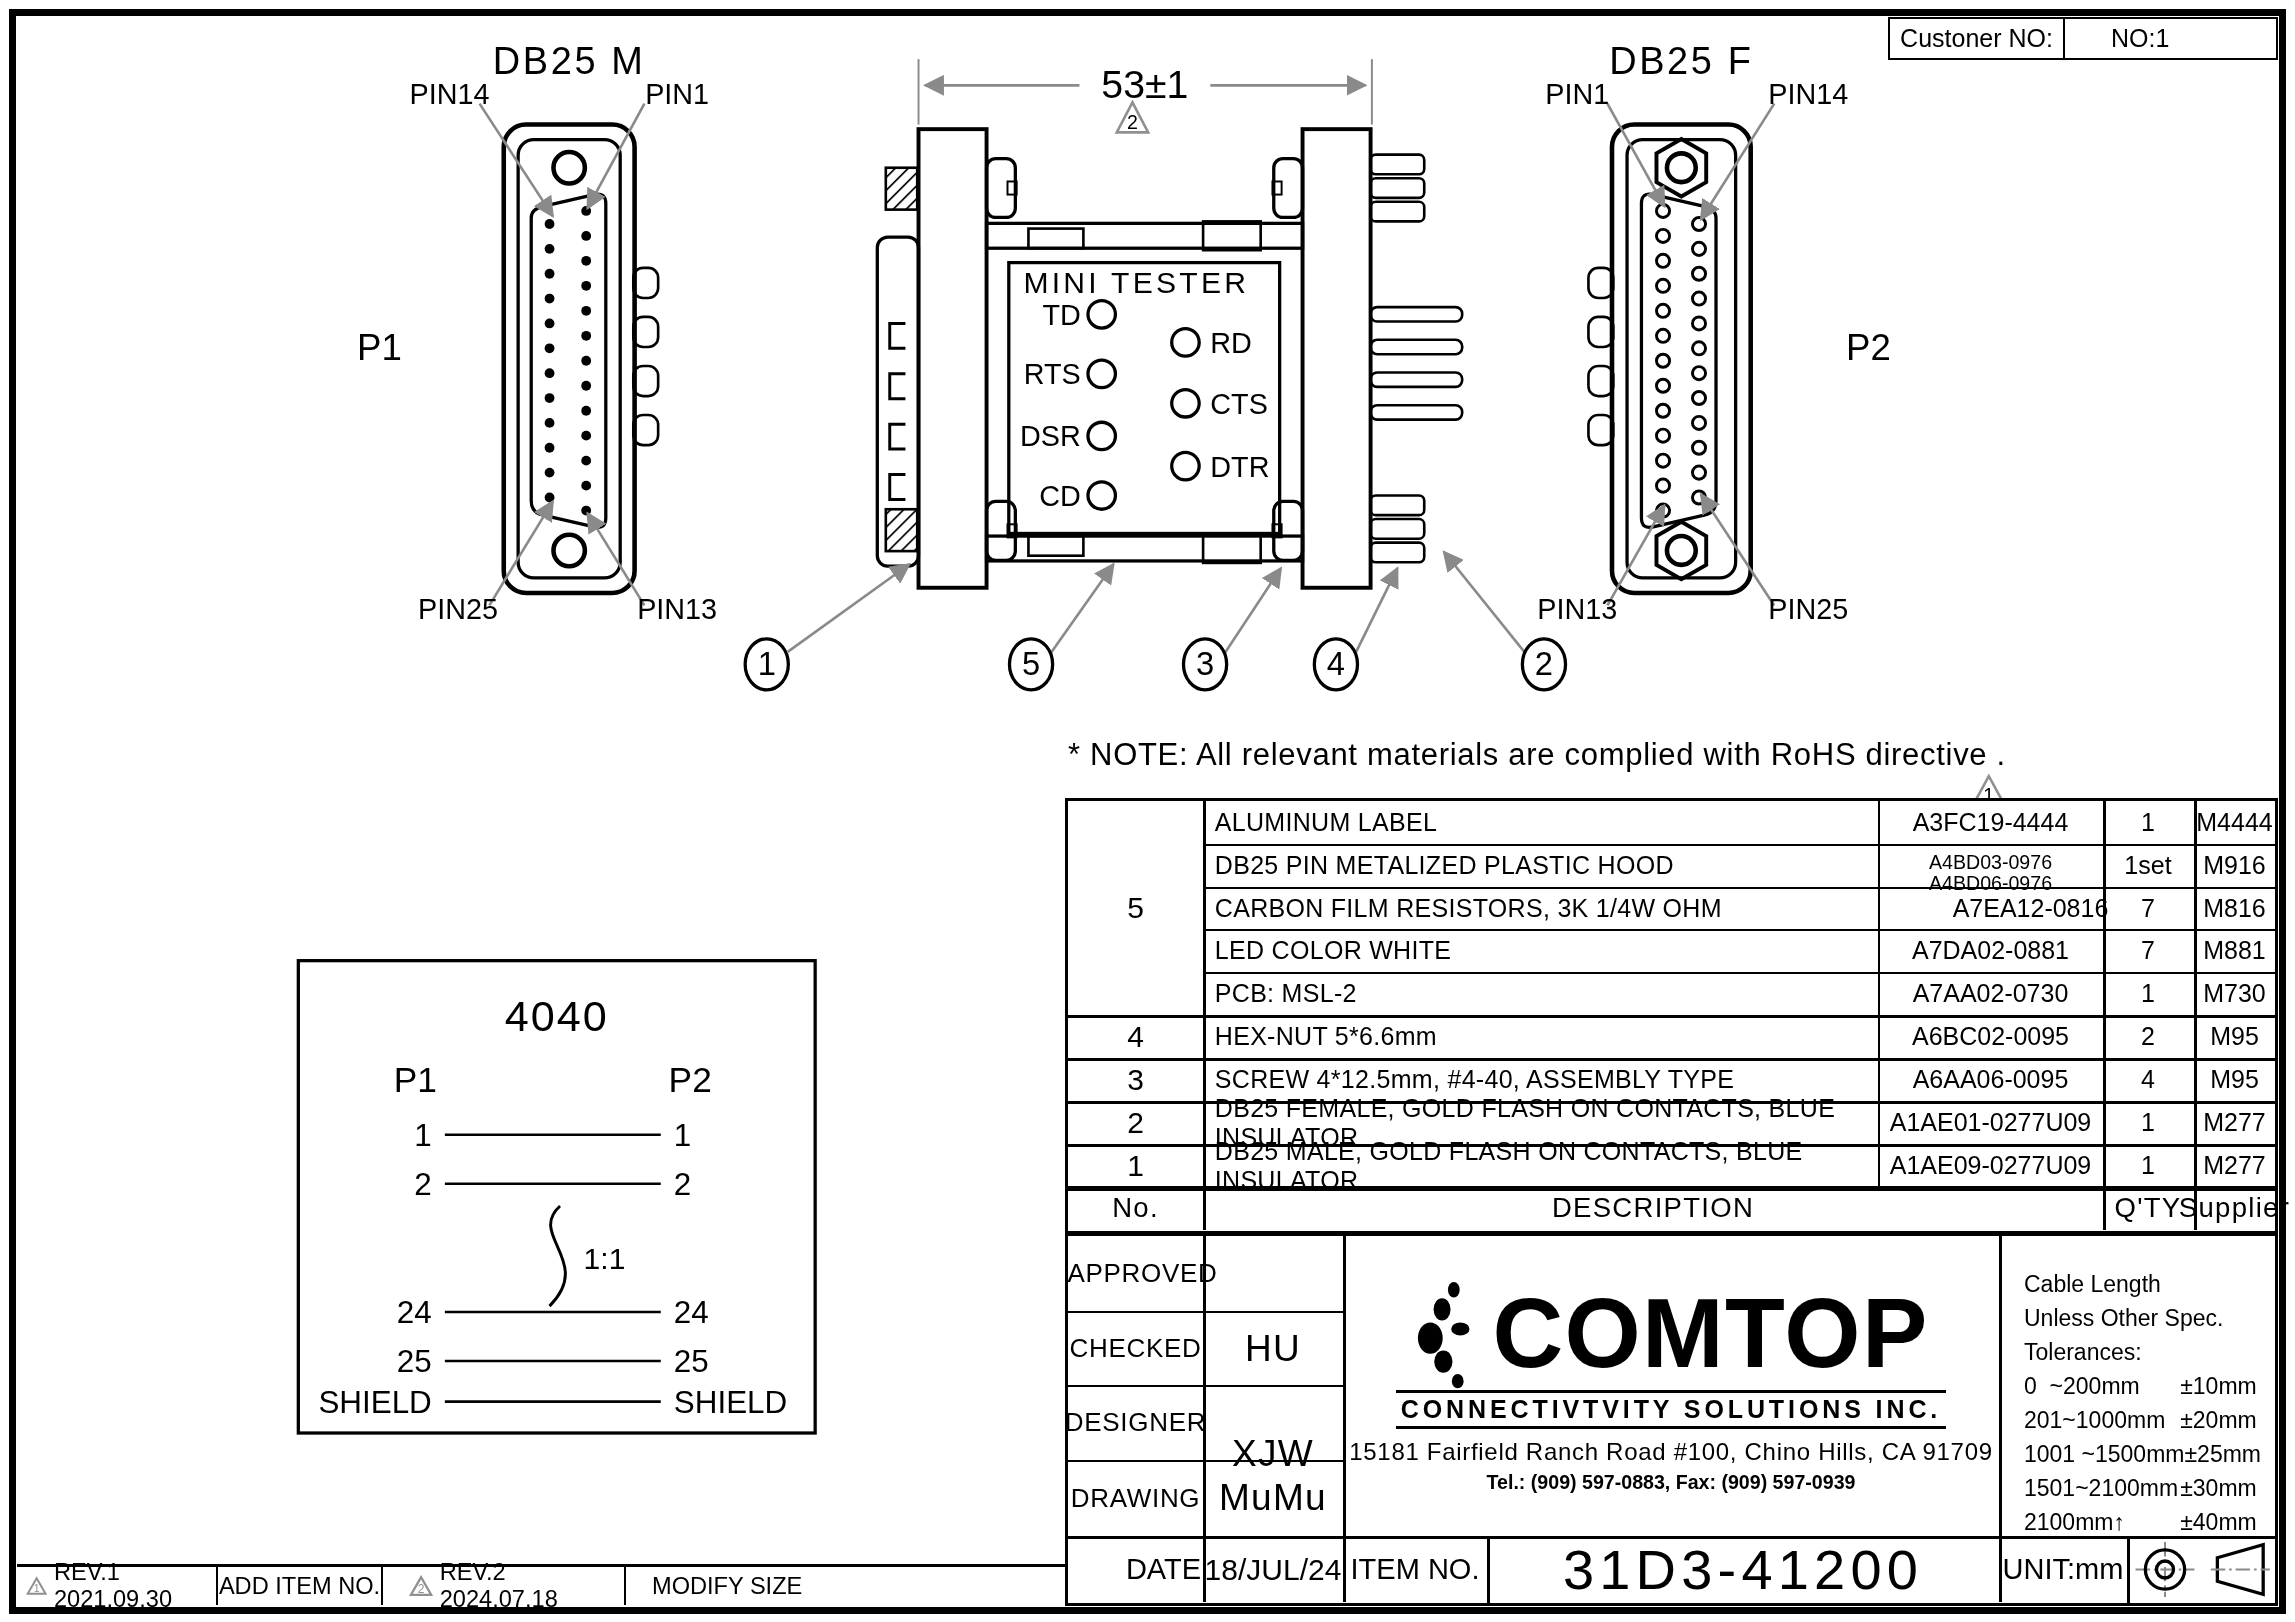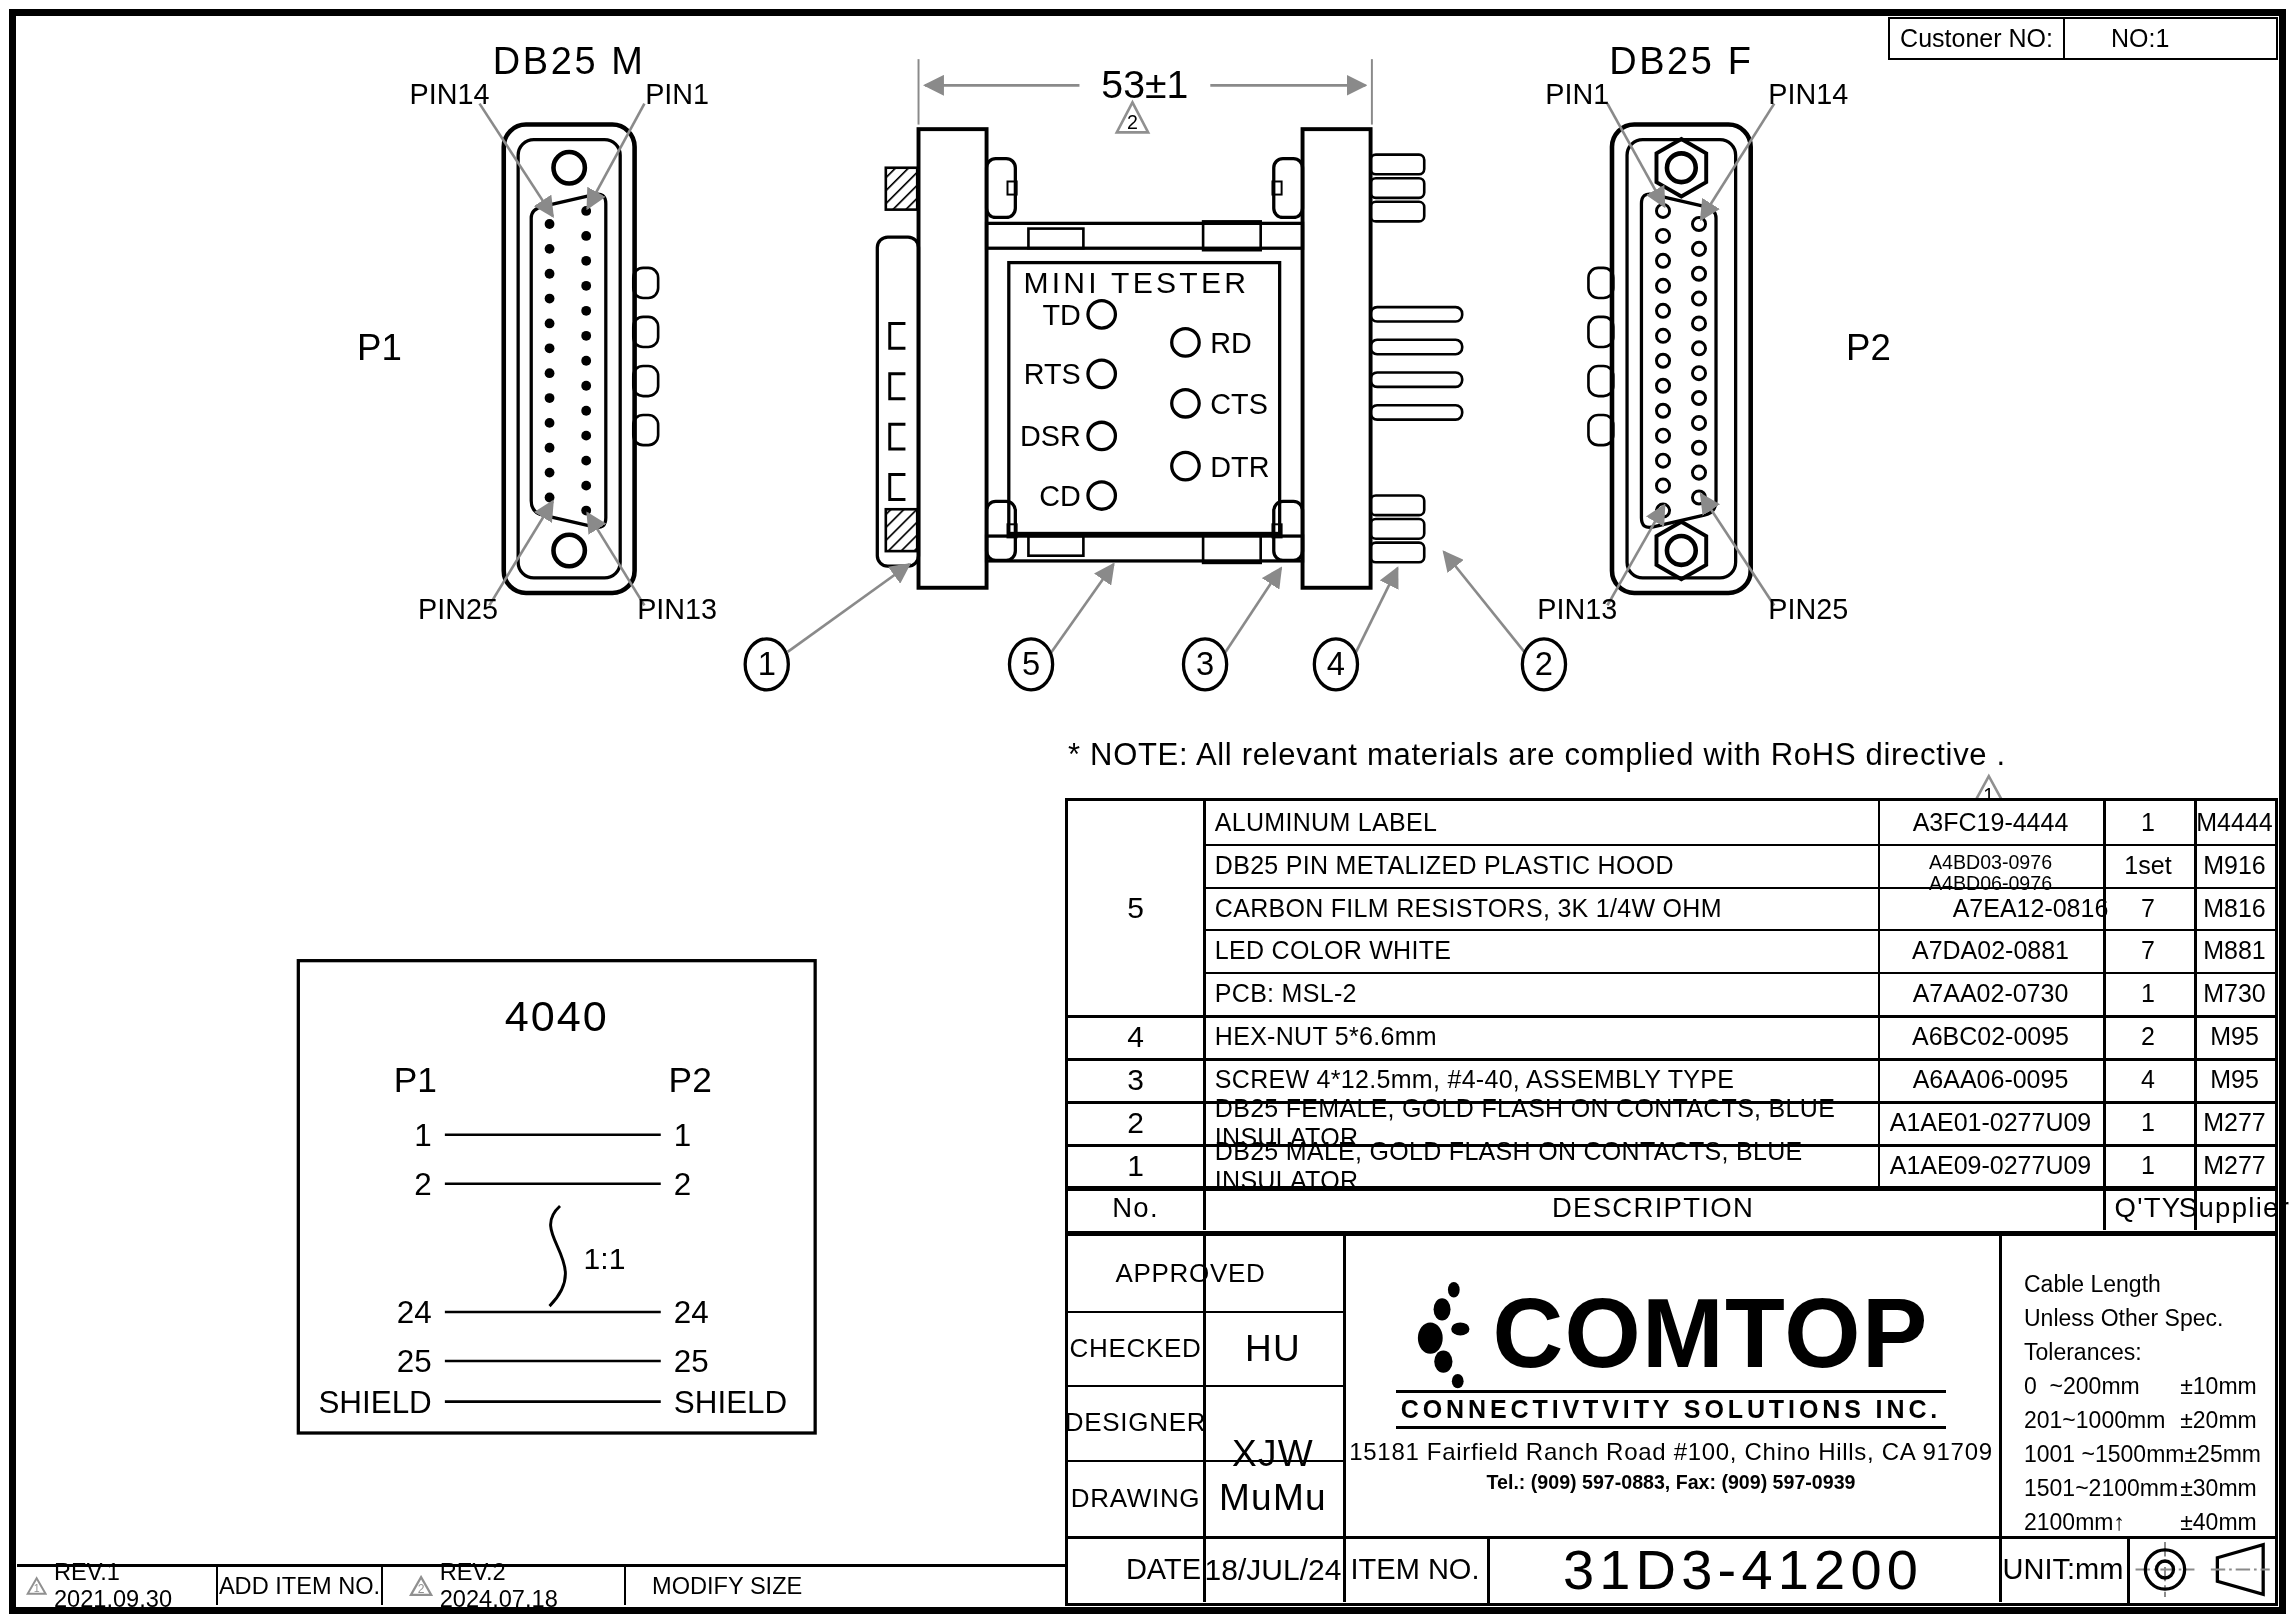--- a/index.html
+++ b/index.html
@@ -379,21 +379,21 @@
   <div class="vline" style="left:135px;top:0;width:2.6px;height:366px;"></div>
   <div class="vline" style="left:275px;top:0;width:2.6px;height:366px;"></div>
   <div class="vline" style="left:419px;top:300px;width:2.6px;height:67px;"></div>
   <div class="vline" style="left:931px;top:0;width:2.6px;height:366px;"></div>
   <div class="vline" style="left:1059px;top:300px;width:2.6px;height:67px;"></div>
   <div class="hline" style="left:0;top:75px;width:277px;height:2px;"></div>
   <div class="hline" style="left:0;top:149px;width:277px;height:2px;"></div>
   <div class="hline" style="left:0;top:224px;width:277px;height:2px;"></div>
   <div class="hline" style="left:0;top:300px;width:1207px;height:3.3px;"></div>
 
-  <div class="cell tb-label" style="left:0;top:0;width:149px;height:75px;padding-left:48px;">APPROVED</div>
+  <div class="cell tb-label" style="left:0;top:0;width:149px;height:75px;">APPROVED</div>
   <div class="cell tb-val" style="left:135px;top:0;width:140px;height:75px;"></div>
   <div class="cell tb-label" style="left:0;top:75px;width:135px;height:75px;">CHECKED</div>
   <div class="cell tb-val" style="left:135px;top:75px;width:140px;height:75px;">HU</div>
   <div class="cell tb-label" style="left:0;top:149px;width:135px;height:75px;">DESIGNER</div>
   <div class="cell tb-val" style="left:135px;top:149px;width:140px;height:75px;margin-top:31px;">XJW</div>
   <div class="cell tb-label" style="left:0;top:224px;width:135px;height:76px;">DRAWING</div>
   <div class="cell tb-val" style="left:135px;top:224px;width:140px;height:76px;">MuMu</div>
 
   <div class="cell" style="left:0;top:300px;width:135px;height:67px;font-size:29px;margin-left:28px;">DATE</div>
   <div class="cell" style="left:135px;top:300px;width:140px;height:67px;font-size:30px;">18/JUL/24</div>

